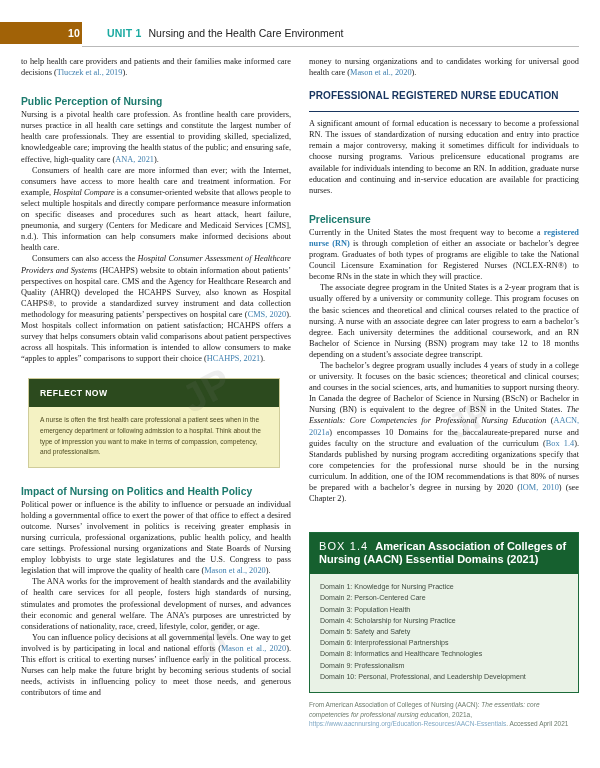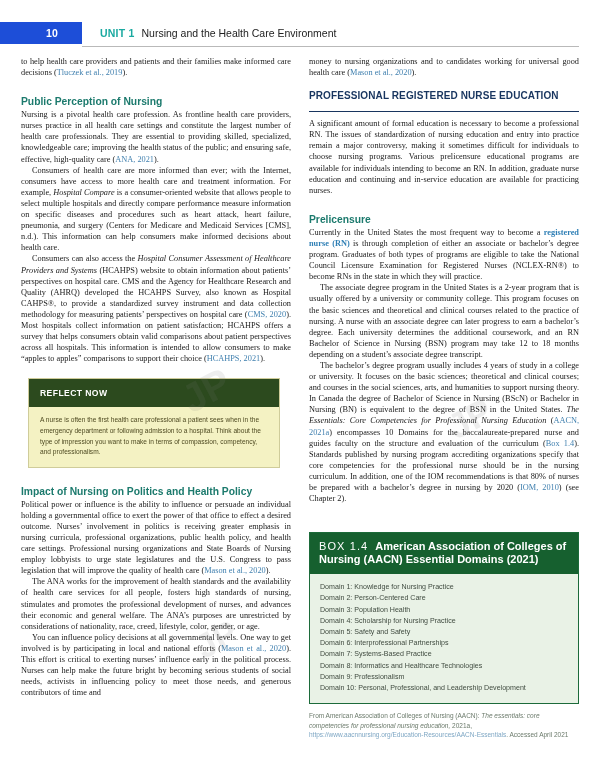--- a/index.html
+++ b/index.html
@@ -24,37 +24,37 @@
     position: absolute;
     top: 22px;
     left: 0;
     width: 600px;
     height: 22px;
     display: flex;
     align-items: stretch;
   }
   .runhead-folio {
     width: 82px;
-    background: #1d4ed8;
+    background: #a16207;
     color: #ffffff;
     font-family: "Liberation Sans", sans-serif;
     font-weight: bold;
     font-size: 10.5px;
     display: flex;
     align-items: center;
     justify-content: flex-end;
-    padding-right: 24px;
+    padding-right: 2px;
     letter-spacing: .2px;
   }
   .runhead-title {
     flex: 1;
     display: flex;
     align-items: center;
     gap: 7px;
-    padding-left: 18px;
+    padding-left: 25px;
     font-family: "Liberation Sans", sans-serif;
     font-size: 10.5px;
     white-space: nowrap;
   }
   .runhead-unit {
     color: #1aa9a0;
     font-weight: bold;
     letter-spacing: .2px;
   }
   .runhead-sub {
@@ -267,21 +267,20 @@
         <div class="box14-head">
           <span class="box14-num">BOX 1.4</span><span class="box14-title">American Association of Colleges of Nursing (AACN) Essential Domains (2021)</span>
         </div>
         <div class="box14-body">
           <div class="box14-item">Domain 1: Knowledge for Nursing Practice</div>
           <div class="box14-item">Domain 2: Person-Centered Care</div>
           <div class="box14-item">Domain 3: Population Health</div>
           <div class="box14-item">Domain 4: Scholarship for Nursing Practice</div>
           <div class="box14-item">Domain 5: Safety and Safety</div>
           <div class="box14-item">Domain 6: Interprofessional Partnerships</div>
-          <div class="box14-item">Domain 7: Systems-Based Practice</div>
           <div class="box14-item">Domain 8: Informatics and Healthcare Technologies</div>
           <div class="box14-item">Domain 9: Professionalism</div>
           <div class="box14-item">Domain 10: Personal, Professional, and Leadership Development</div>
         </div>
       </div>
 
       <div class="box14-source"><span>From American Association of Colleges of Nursing (AACN): </span><span class="it">The essentials: core competencies for professional nursing education,</span><span> 2021a, </span><span class="lnk">https://www.aacnnursing.org/Education-Resources/AACN-Essentials</span><span>. Accessed April 2021</span></div>
 
     </div>
   </div>

